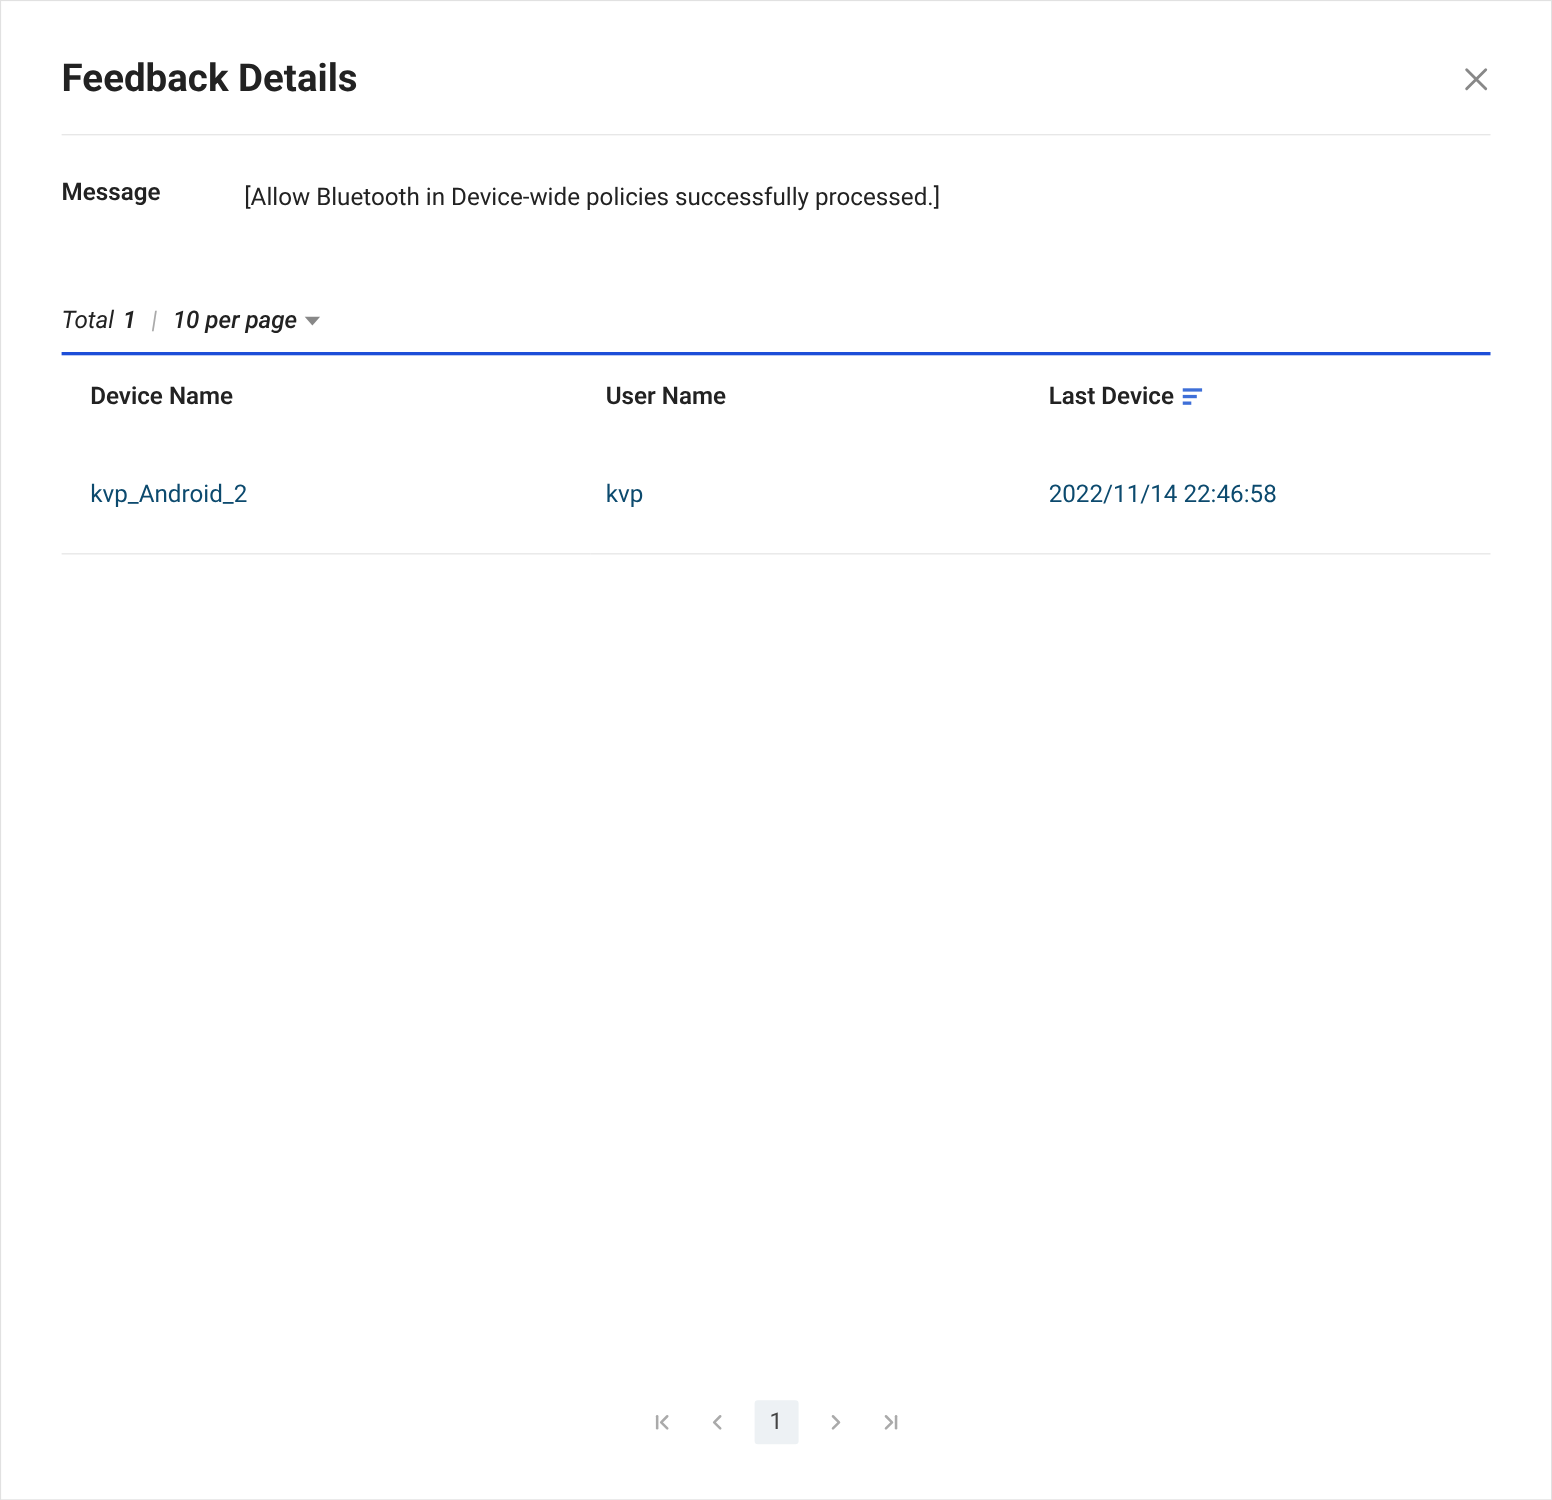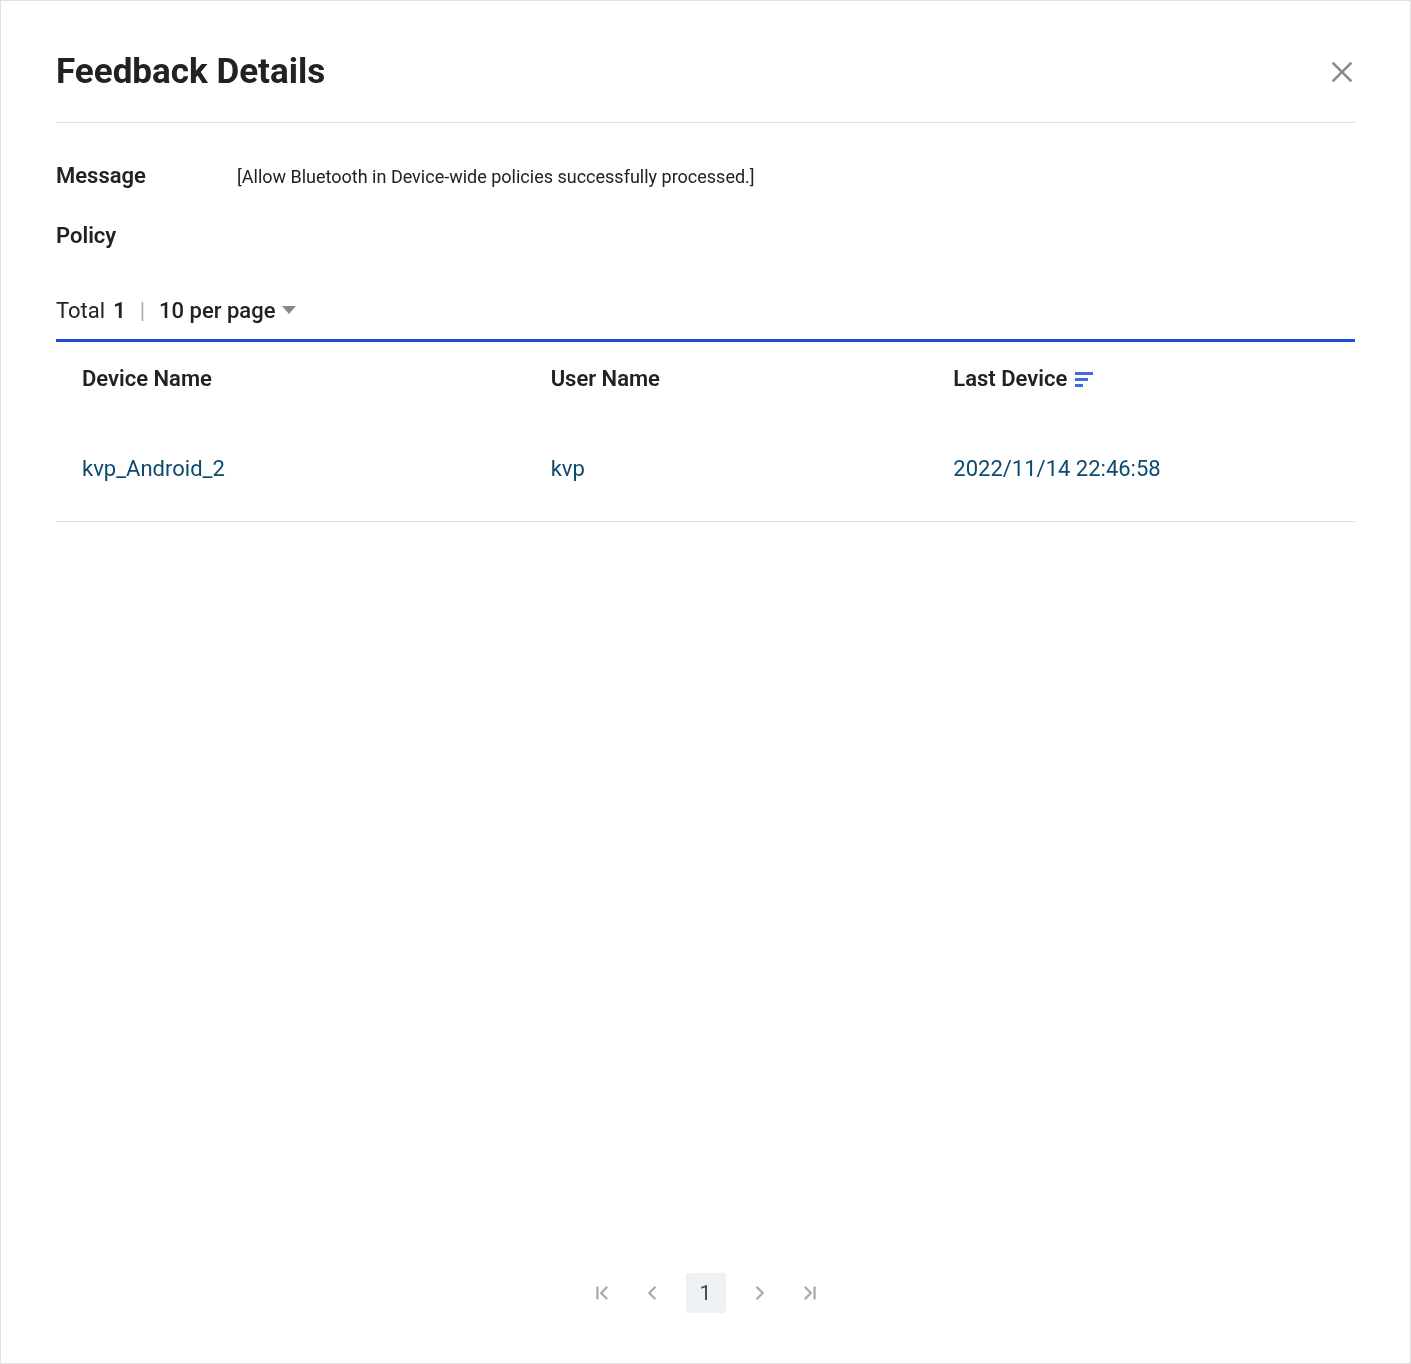--- a/index.html
+++ b/index.html
@@ -38,42 +38,42 @@
     cursor: pointer;
     color: #888;
     stroke: #888;
   }
   .details {
     padding-top: 40px;
   }
   .detail-row {
     display: flex;
     margin-bottom: 32px;
-    gap: 15px;
   }
   .detail-label {
     width: 166px;
     font-size: 22px;
     font-weight: 600;
     color: #222;
     flex-shrink: 0;
   }
   .detail-value {
-    font-size: 18px;
+    font-size: 22px;
     color: #222;
     line-height: 1.55;
   }
   .table-controls {
     display: flex;
     align-items: center;
     font-size: 22px;
     color: #222;
     margin-top: 18px;
     padding-bottom: 16px;
     gap: 8px;
+    font-style: italic;
   }
   .total-label { color: #222; }
   .total-count { font-weight: 600; }
   .divider { color: #aaa; margin: 0 6px; }
   .per-page {
     display: inline-flex;
     align-items: center;
     gap: 7px;
     cursor: pointer;
     font-weight: 500;
@@ -163,21 +163,20 @@
       </svg>
     </span>
   </div>
 
   <div class="details">
     <div class="detail-row">
       <div class="detail-label">Message</div>
       <div class="detail-value">[Allow Bluetooth in Device-wide policies successfully processed.]</div>
     </div>
     <div class="detail-row">
-      <div class="detail-label">Policy</div>
     </div>
   </div>
 
   <div class="table-controls">
     <span class="total-label">Total</span>
     <span class="total-count">1</span>
     <span class="divider">|</span>
     <span class="per-page">
       <span>10 per page</span>
       <span class="caret-down-icon"></span>

